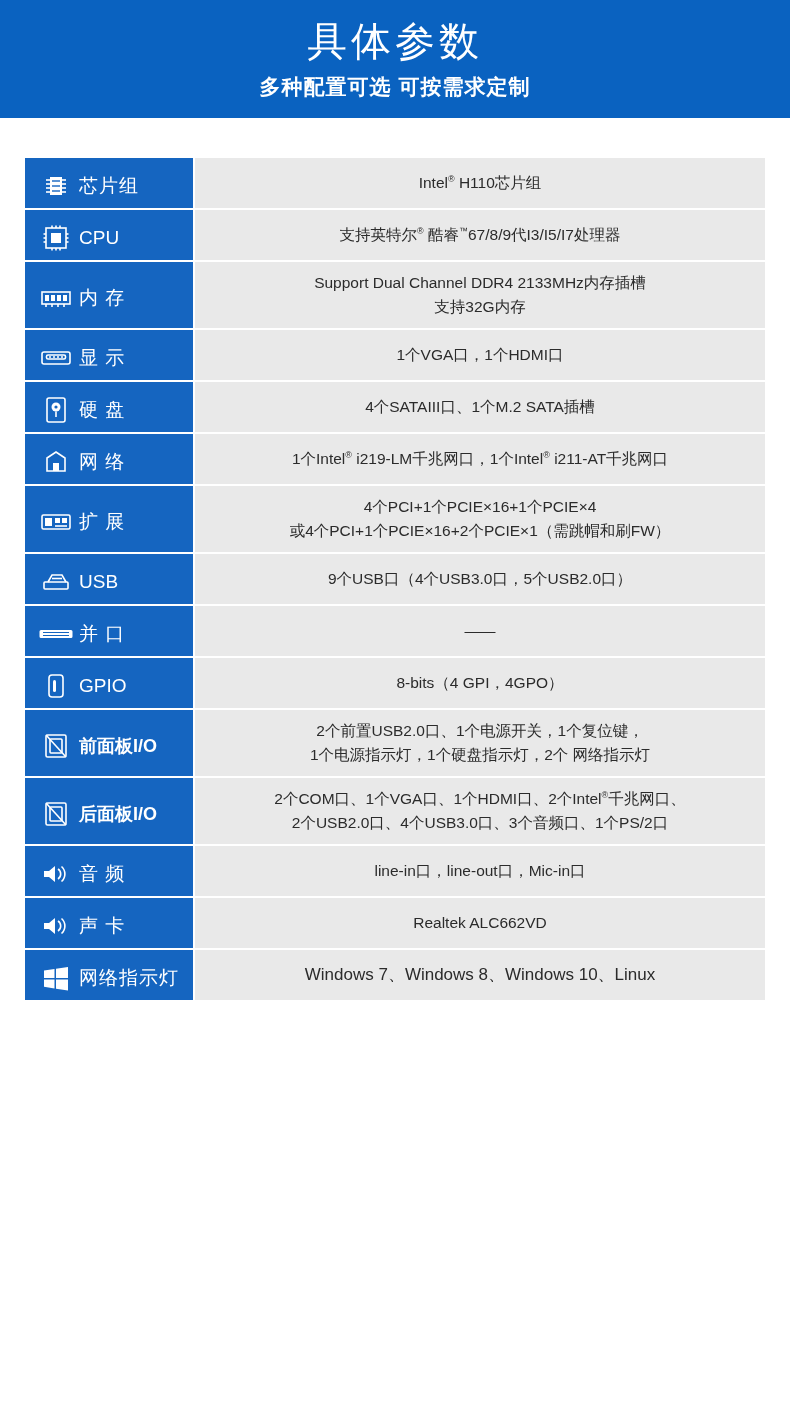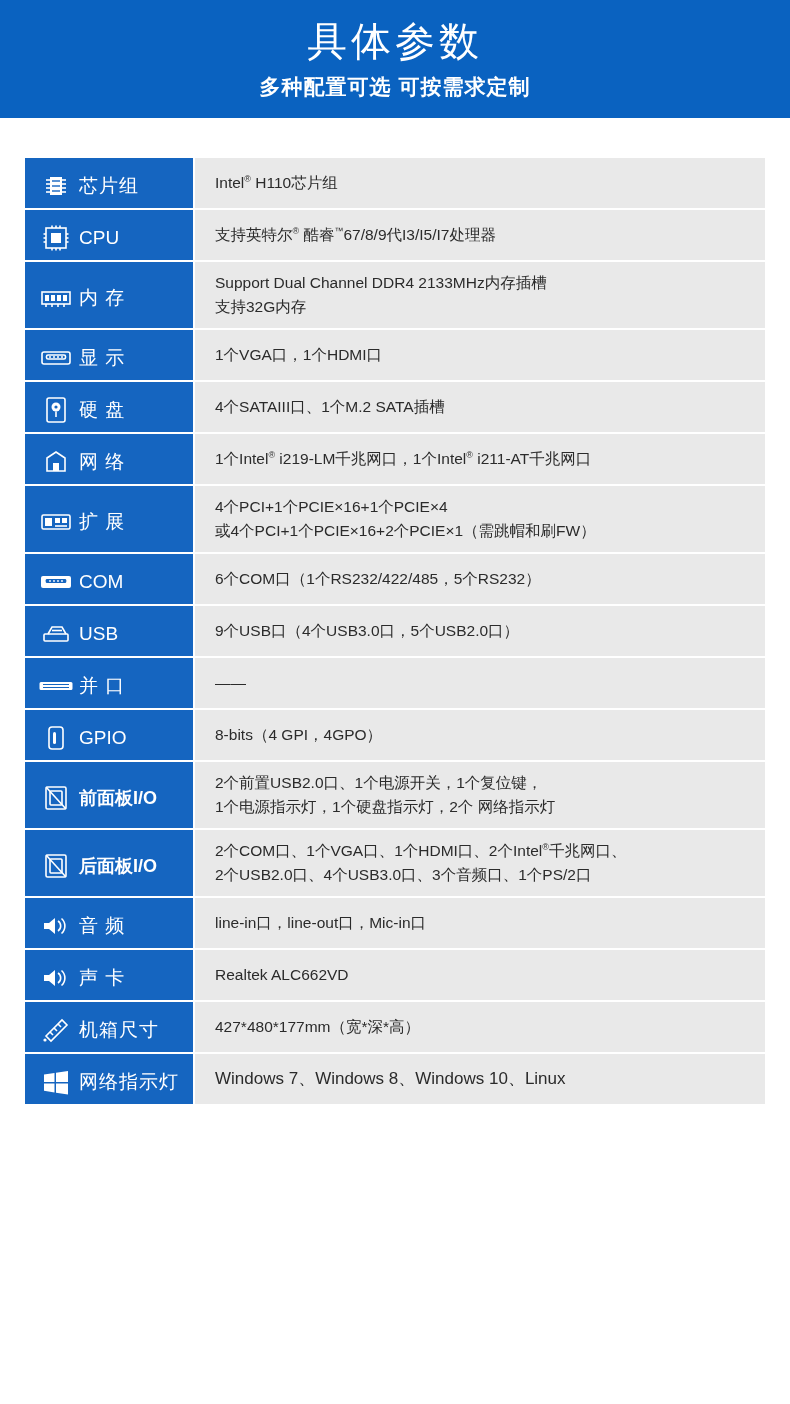--- a/index.html
+++ b/index.html
@@ -13,20 +13,21 @@
     font-family: "Liberation Sans", sans-serif;
     color: #333;
     overflow: hidden;
   }
 
   .page {
     position: relative;
     width: 790px;
     height: 1404px;
     background: #ffffff;
+    text-align: center;
   }
 
   
   .header {
     background: #0a62c0;
     height: 118px;
     display: flex;
     flex-direction: column;
     align-items: center;
     justify-content: center;
@@ -283,42 +284,20 @@
           </td>
           <td class="cell-value">
             <span class="line">4个PCI+1个PCIE×16+1个PCIE×4</span>
             <span class="line">或4个PCI+1个PCIE×16+2个PCIE×1（需跳帽和刷FW）</span>
           </td>
         </tr>
         <tr class="spec-row">
           <td class="cell-label">
             <div class="label-inner">
               <span class="label-icon">
-                <svg width="32" height="20" viewBox="0 0 32 20">
-                  <path d="M3 4 h26 a2 2 0 0 1 2 2 v8 a2 2 0 0 1 -2 2 h-26 a2 2 0 0 1 -2 -2 v-8 a2 2 0 0 1 2 -2 z" fill="#ffffff"></path>
-        <path d="M7 7 h18 a1.3 1.3 0 0 1 1.3 1.3 v1.4 a1.3 1.3 0 0 1 -1.3 1.3 h-18 a1.3 1.3 0 0 1 -1.3 -1.3 v-1.4 a1.3 1.3 0 0 1 1.3 -1.3 z" fill="#1565c0"></path>
-        <g fill="#ffffff">
-                    <circle cx="10" cy="9" r="0.9"></circle>
-                    <circle cx="14" cy="9" r="0.9"></circle>
-                    <circle cx="18" cy="9" r="0.9"></circle>
-                    <circle cx="22" cy="9" r="0.9"></circle>
-                  </g>
-                </svg>
-              </span>
-              <span class="label-text tight">COM</span>
-            </div>
-          </td>
-          <td class="cell-value">
-            <span class="line">6个COM口（1个RS232/422/485，5个RS232）</span>
-          </td>
-        </tr>
-        <tr class="spec-row">
-          <td class="cell-label">
-            <div class="label-inner">
-              <span class="label-icon">
                 <svg width="32" height="24" viewBox="0 0 32 24">
                   <rect x="4" y="12" width="24" height="7" rx="1" stroke="#ffffff" fill="none" stroke-width="1.6"></rect>
         <path d="M8 12 L12 5 L22 5 L26 12" stroke="#ffffff" fill="none" stroke-width="1.6"></path>
                   <line x1="12" y1="8.5" x2="22" y2="8.5" stroke="#ffffff" fill="none" stroke-width="1.6"></line>
                 </svg>
               </span>
               <span class="label-text tight">USB</span>
             </div>
           </td>
           <td class="cell-value">
@@ -425,43 +404,20 @@
                     <path d="M17 7 a6 6 0 0 1 0 10"></path>
                     <path d="M20.5 4.5 a10 10 0 0 1 0 15"></path>
                   </g>
                 </svg>
               </span>
               <span class="label-text">声 卡</span>
             </div>
           </td>
           <td class="cell-value">
             <span class="line">Realtek ALC662VD</span>
-          </td>
-        </tr>
-        <tr class="spec-row">
-          <td class="cell-label">
-            <div class="label-inner">
-              <span class="label-icon">
-                <svg width="28" height="28" viewBox="0 0 28 28">
-                  <path d="M4 20 L20 4 L25 9 L9 25 Z" stroke="#ffffff" fill="none" stroke-width="1.6"></path>
-        <g stroke="#ffffff" fill="none" stroke-width="1.6">
-                    <line x1="8" y1="16" x2="11" y2="19"></line>
-                    <line x1="12" y1="12" x2="15" y2="15"></line>
-                    <line x1="16" y1="8" x2="19" y2="11"></line>
-                  </g>
-        <g fill="#ffffff">
-                    <circle cx="3" cy="24" r="1.6"></circle>
-                  </g>
-                </svg>
-              </span>
-              <span class="label-text">机箱尺寸</span>
-            </div>
-          </td>
-          <td class="cell-value">
-            <span class="line">427*480*177mm（宽*深*高）</span>
           </td>
         </tr>
         <tr class="spec-row">
           <td class="cell-label">
             <div class="label-inner">
               <span class="label-icon">
                 <svg width="28" height="26" viewBox="0 0 28 26">
                   <g fill="#ffffff">
                     <path d="M2 5.5 L12.5 4 v9 H2 z"></path>
                     <path d="M14 3.8 L26 2 v11 H14 z"></path>

